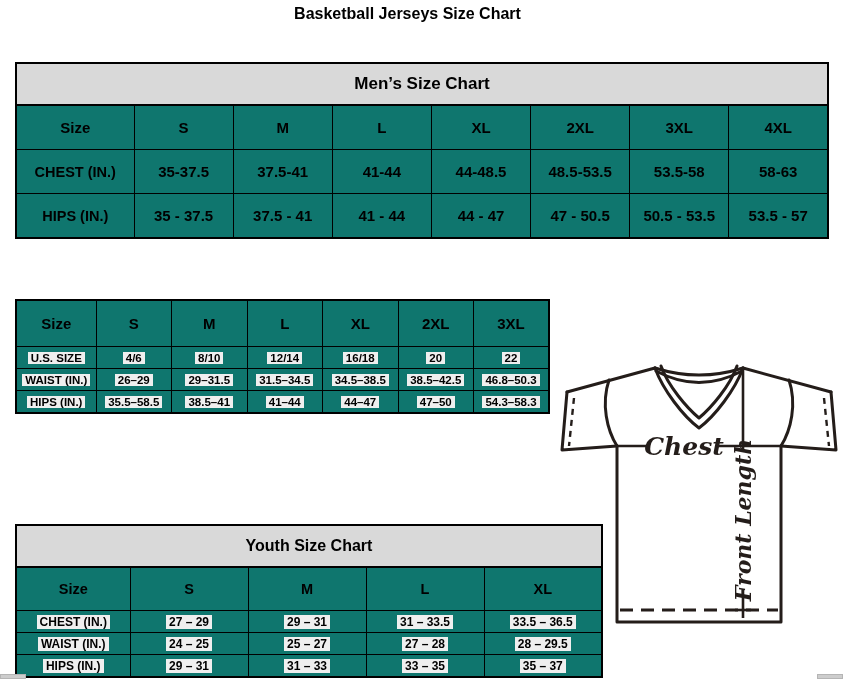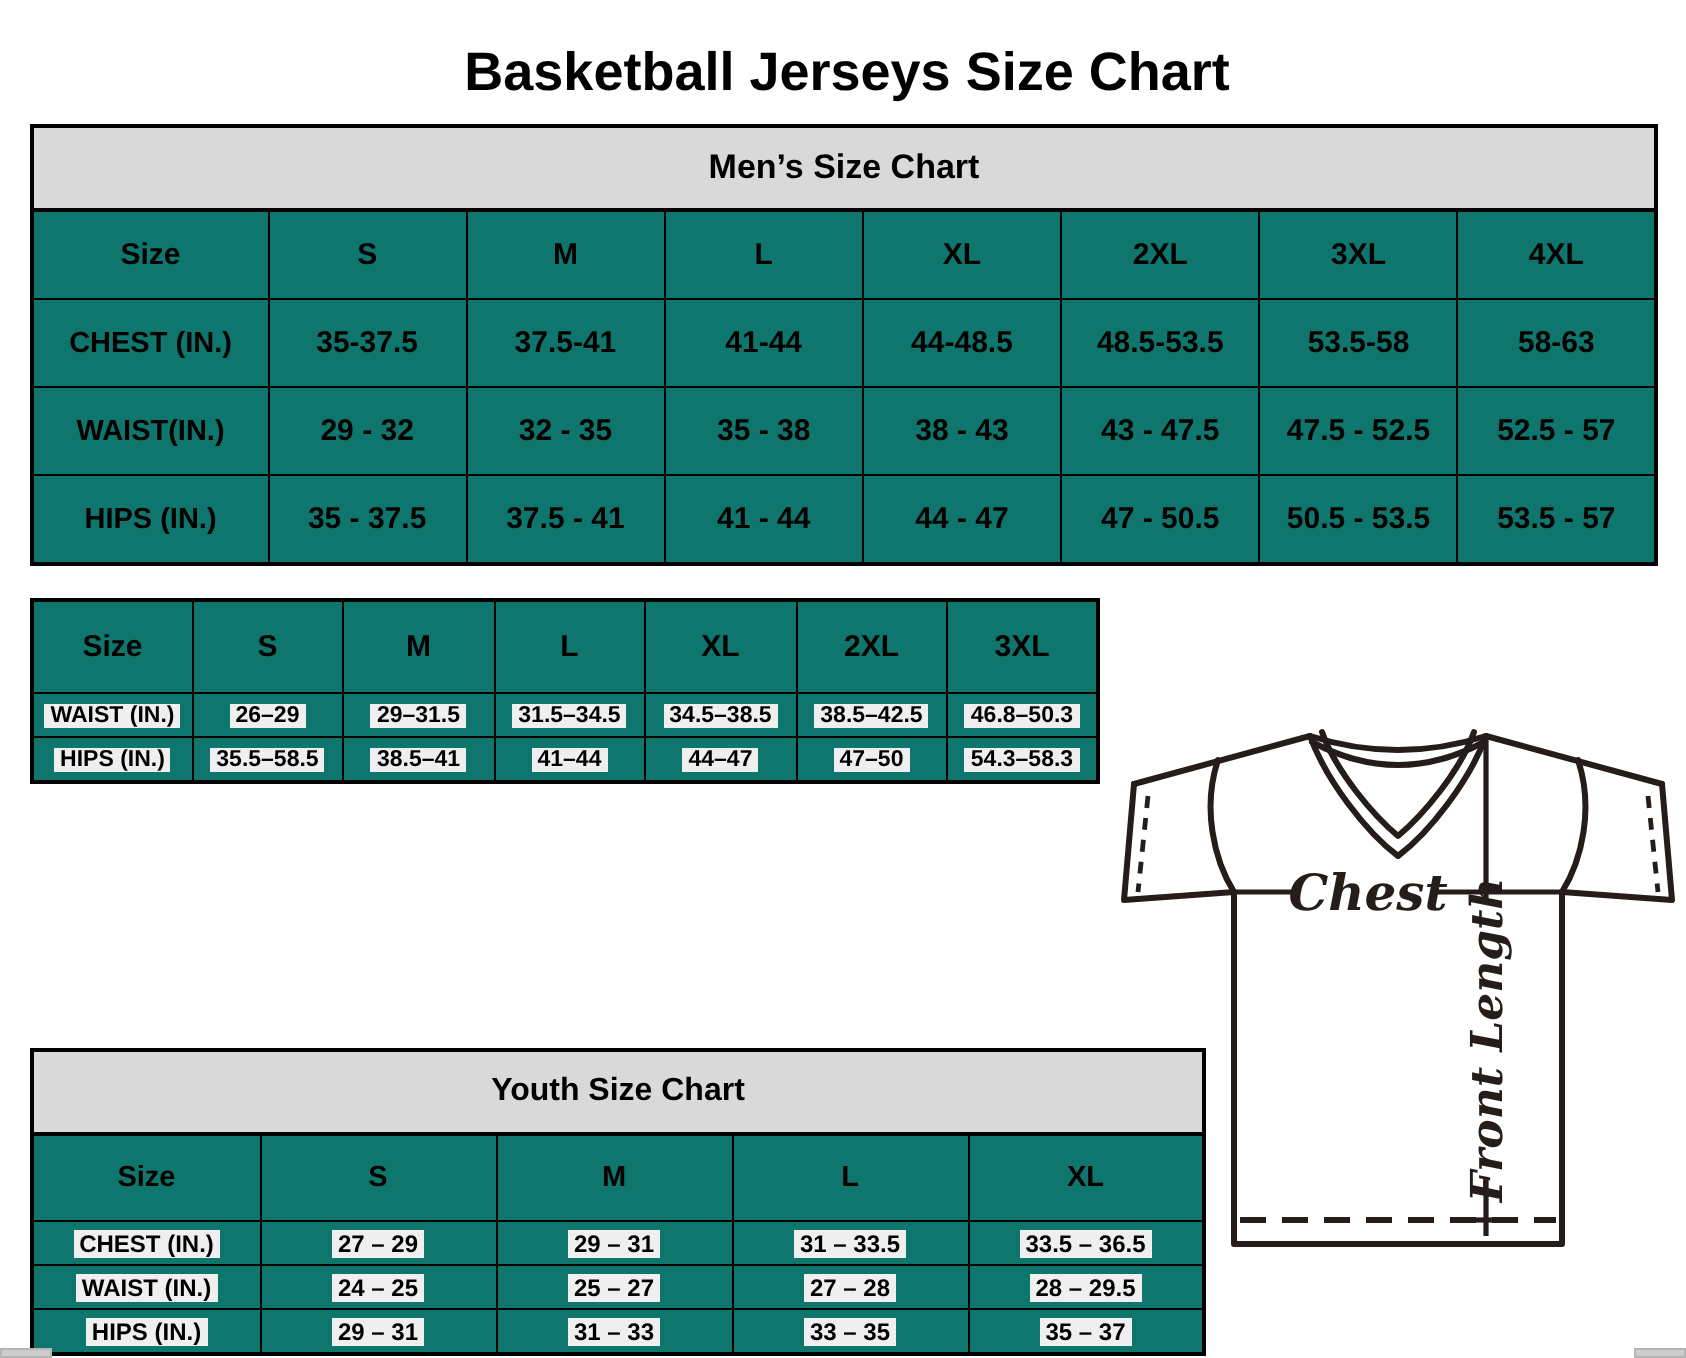--- a/index.html
+++ b/index.html
@@ -1,19 +1,19 @@
 <!DOCTYPE html>
 <html><head>
 <meta charset="utf-8">
 <style>
   html,body{margin:0;padding:0;background:#fff;}
   .page{position:relative;width:843px;height:679px;background:#fff;overflow:hidden;
         font-family:"Liberation Sans",sans-serif;color:#000;}
-  .title{position:absolute;top:5px;left:0;width:815px;margin:16px;text-align:center;
-         font-size:27px;font-weight:bold;letter-spacing:0px;}
+  .title{position:absolute;top:5px;left:0;width:815px;margin:0;text-align:center;
+         font-size:16px;font-weight:bold;letter-spacing:0px;}
   table{border-collapse:collapse;table-layout:fixed;position:absolute;background:#0f766e;}
   td,th{border:1.6px solid #000;text-align:center;vertical-align:middle;padding:0;
         overflow:hidden;white-space:nowrap;}
   table{border:2.4px solid #000;}
   .band{background:#d9d9d9;font-weight:bold;border-bottom:2px solid #000;}
   
   .mens{left:15px;top:62px;width:814px;}
   .mens .band{font-size:17px;height:40px;}
   .mens th,.mens td{font-size:15px;font-weight:bold;height:43px;}
   .mens .rowlabel{font-size:14.5px;}
@@ -72,30 +72,20 @@
     </tr>
     <tr>
       <td class="rowlabel">CHEST (IN.)</td>
       <td>35-37.5</td>
       <td>37.5-41</td>
       <td>41-44</td>
       <td>44-48.5</td>
       <td>48.5-53.5</td>
       <td>53.5-58</td>
       <td>58-63</td>
-    </tr>
-    <tr>
-      <td class="rowlabel">WAIST(IN.)</td>
-      <td>29 - 32</td>
-      <td>32 - 35</td>
-      <td>35 - 38</td>
-      <td>38 - 43</td>
-      <td>43 - 47.5</td>
-      <td>47.5 - 52.5</td>
-      <td>52.5 - 57</td>
     </tr>
     <tr>
       <td class="rowlabel">HIPS (IN.)</td>
       <td>35 - 37.5</td>
       <td>37.5 - 41</td>
       <td>41 - 44</td>
       <td>44 - 47</td>
       <td>47 - 50.5</td>
       <td>50.5 - 53.5</td>
       <td>53.5 - 57</td>
@@ -115,20 +105,29 @@
       </colgroup>
     <tbody>
     <tr class="sizerow">
       <th>Size</th>
       <th>S</th>
       <th>M</th>
       <th>L</th>
       <th>XL</th>
       <th>2XL</th>
       <th>3XL</th>
+    </tr>
+    <tr class="small">
+      <td><span class="hl">U.S. SIZE</span></td>
+      <td><span class="hl">4/6</span></td>
+      <td><span class="hl">8/10</span></td>
+      <td><span class="hl">12/14</span></td>
+      <td><span class="hl">16/18</span></td>
+      <td><span class="hl">20</span></td>
+      <td><span class="hl">22</span></td>
     </tr>
     <tr class="small">
       <td><span class="hl">WAIST (IN.)</span></td>
       <td><span class="hl">26–29</span></td>
       <td><span class="hl">29–31.5</span></td>
       <td><span class="hl">31.5–34.5</span></td>
       <td><span class="hl">34.5–38.5</span></td>
       <td><span class="hl">38.5–42.5</span></td>
       <td><span class="hl">46.8–50.3</span></td>
     </tr>

